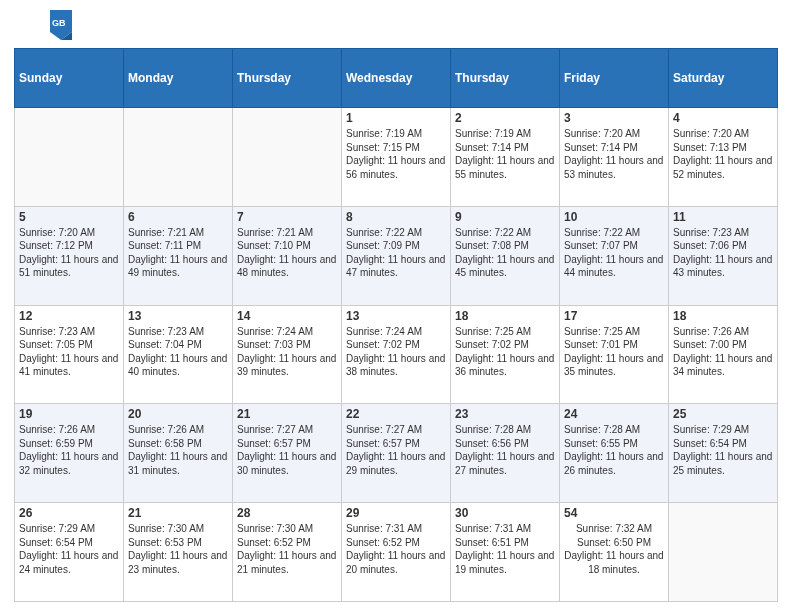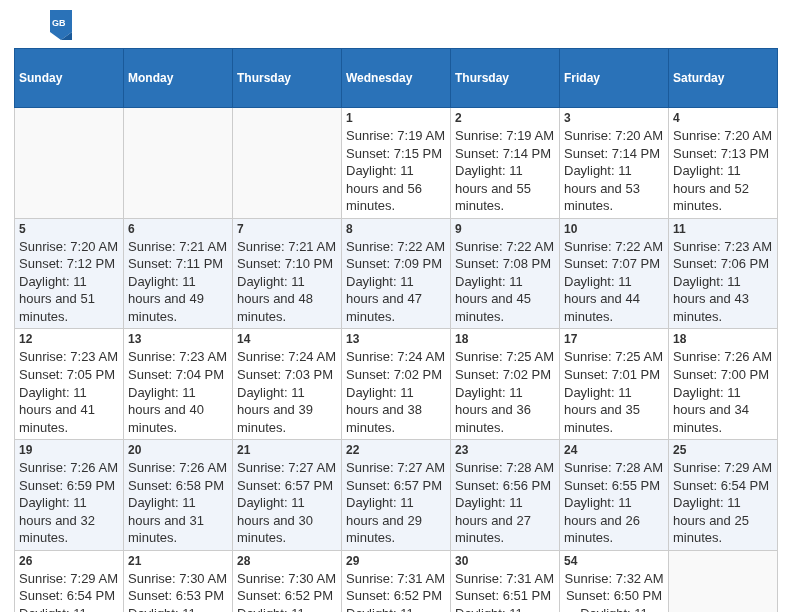--- a/index.html
+++ b/index.html
@@ -84,21 +84,21 @@
     .calendar tr:nth-child(odd) td {
       background-color: #fff;
     }
     .day-number {
       font-size: 12px;
       font-weight: bold;
       display: block;
       margin-bottom: 2px;
     }
     .day-info {
-      font-size: 13px;
+      font-size: 10px;
       line-height: 1.35;
       color: #333;
     }
     .empty { background-color: #f9f9f9 !important; }
   </style>
 </head>
 <body>
 
 <div class="container">
   <div class="header">

